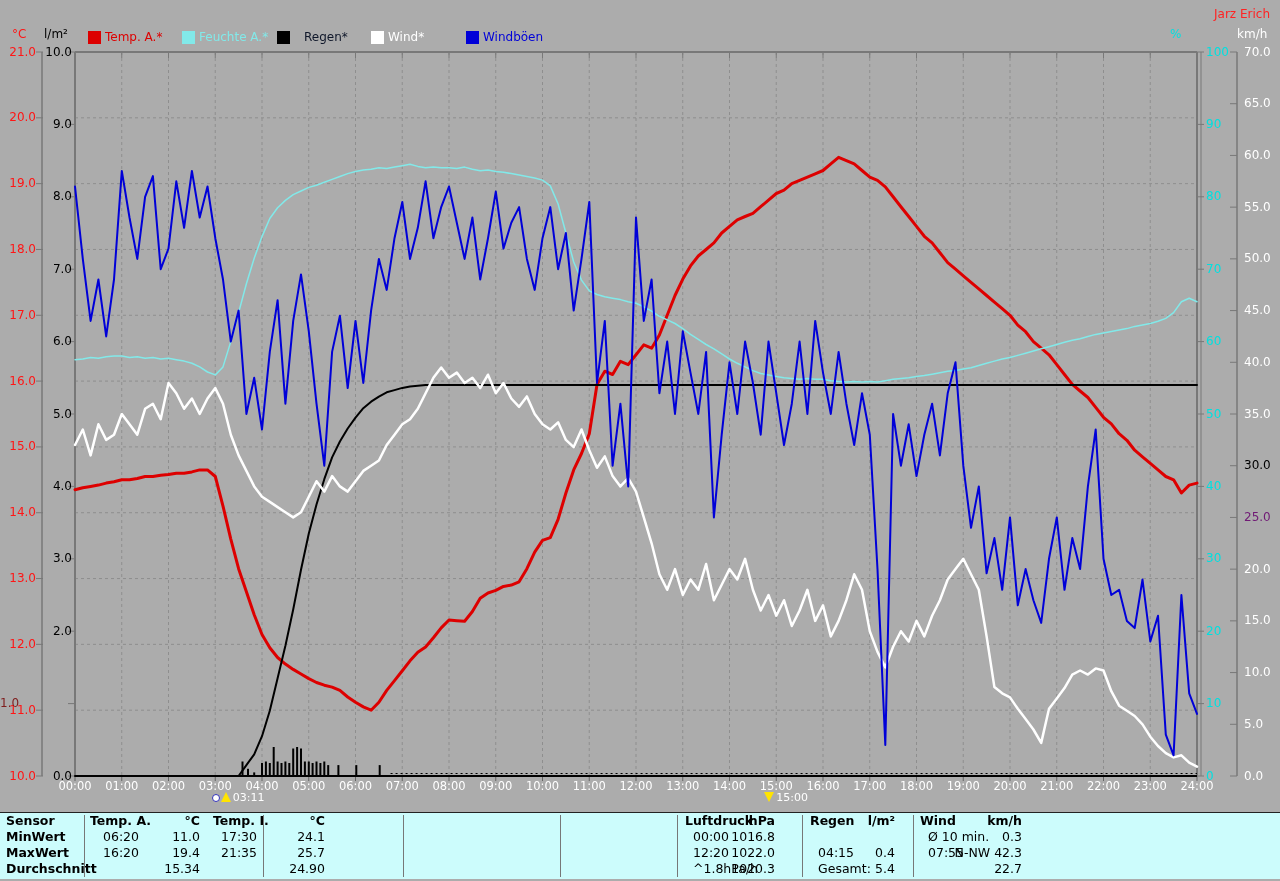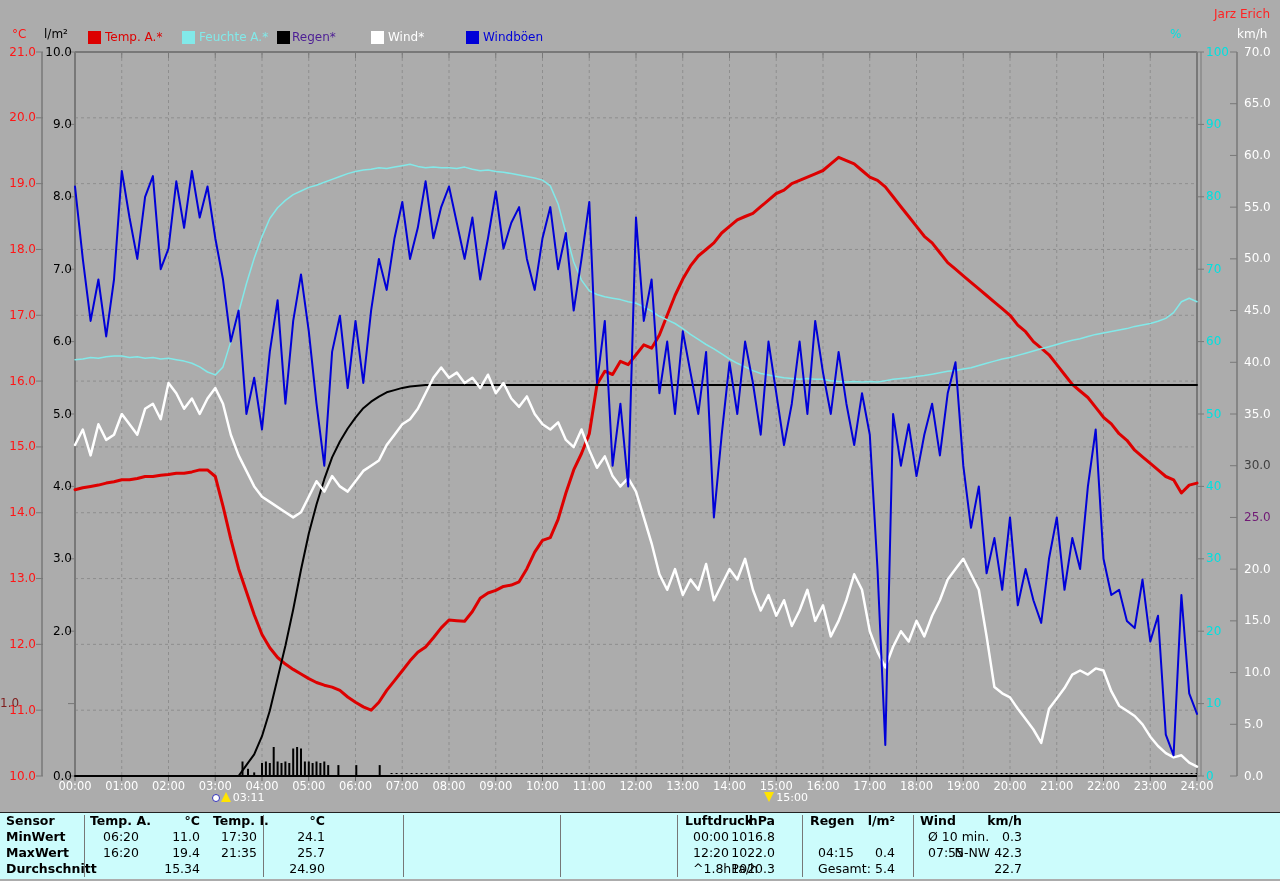--- a/index.html
+++ b/index.html
@@ -249,21 +249,21 @@
       <div class="axlabel" style="left: 1206px; top: 697.1px; color: rgb(0, 224, 224);">10</div>
       <div class="axlabel" style="left: 1206px; top: 769.5px; color: rgb(0, 224, 224);">0</div>
       <div class="axlabel" style="left: 1244px; top: 45.5px; color: rgb(255, 255, 255);">70.0</div>
       <div class="axlabel" style="left: 1244px; top: 97.2143px; color: rgb(255, 255, 255);">65.0</div>
       <div class="axlabel" style="left: 1244px; top: 148.929px; color: rgb(255, 255, 255);">60.0</div>
       <div class="axlabel" style="left: 1244px; top: 200.643px; color: rgb(255, 255, 255);">55.0</div>
       <div class="axlabel" style="left: 1244px; top: 252.357px; color: rgb(255, 255, 255);">50.0</div>
       <div class="axlabel" style="left: 1244px; top: 304.071px; color: rgb(255, 255, 255);">45.0</div>
       <div class="axlabel" style="left: 1244px; top: 355.786px; color: rgb(255, 255, 255);">40.0</div>
       <div class="axlabel" style="left: 1244px; top: 407.5px; color: rgb(255, 255, 255);">35.0</div>
-      <div class="axlabel" style="left: 1244px; top: 459.214px; color: #404040; text-align: center;">30.0</div>
+      <div class="axlabel" style="left: 1244px; top: 459.214px; color: #000000; text-align: center;">30.0</div>
       <div class="axlabel" style="left: 1244px; top: 510.929px; color: #701a75;">25.0</div>
       <div class="axlabel" style="left: 1244px; top: 562.643px; color: rgb(255, 255, 255);">20.0</div>
       <div class="axlabel" style="left: 1244px; top: 614.357px; color: rgb(255, 255, 255);">15.0</div>
       <div class="axlabel" style="left: 1244px; top: 666.071px; color: rgb(255, 255, 255);">10.0</div>
       <div class="axlabel" style="left: 1244px; top: 717.786px; color: rgb(255, 255, 255);">5.0</div>
       <div class="axlabel" style="left: 1244px; top: 769.5px; color: rgb(255, 255, 255);">0.0</div>
       <div class="xlabel" style="left: 53px; top: 780px;">00:00</div>
       <div class="xlabel" style="left: 99.75px; top: 780px;">01:00</div>
       <div class="xlabel" style="left: 146.5px; top: 780px;">02:00</div>
       <div class="xlabel" style="left: 193.25px; top: 780px;">03:00</div>
@@ -288,21 +288,21 @@
       <div class="xlabel" style="left: 1081.5px; top: 780px;">22:00</div>
       <div class="xlabel" style="left: 1128.25px; top: 780px;">23:00</div>
       <div class="xlabel" style="left: 1175px; top: 780px;">24:00</div>
     </div>
   <div id="legend-layer">
       <div class="lgsw" style="left: 88px; background: rgb(221, 0, 0);"></div>
       <div class="lglb" style="left: 105px; color: rgb(221, 0, 0);">Temp. A.*</div>
       <div class="lgsw" style="left: 182px; background: rgb(130, 233, 233);"></div>
       <div class="lglb" style="left: 199px; color: rgb(130, 233, 233);">Feuchte A.*</div>
       <div class="lgsw" style="left: 277px; background: rgb(0, 0, 0);"></div>
-      <div class="lglb" style="left: 292px; color: #4c1d95;">Regen*</div>
+      <div class="lglb" style="left: 304px; color: #0f172a;">Regen*</div>
       <div class="lgsw" style="left: 371px; background: rgb(255, 255, 255);"></div>
       <div class="lglb" style="left: 388px; color: rgb(255, 255, 255);">Wind*</div>
       <div class="lgsw" style="left: 466px; background: rgb(0, 0, 216);"></div>
       <div class="lglb" style="left: 483px; color: rgb(0, 0, 216);">Windböen</div>
     </div>
   <div id="marker-layer">
       <div class="marker" style="left: 211.821px; top: 792px;">
         <span class="mk-dot"></span>
         <span class="tri-up"></span>
         <span class="marker-label">03:11</span>

